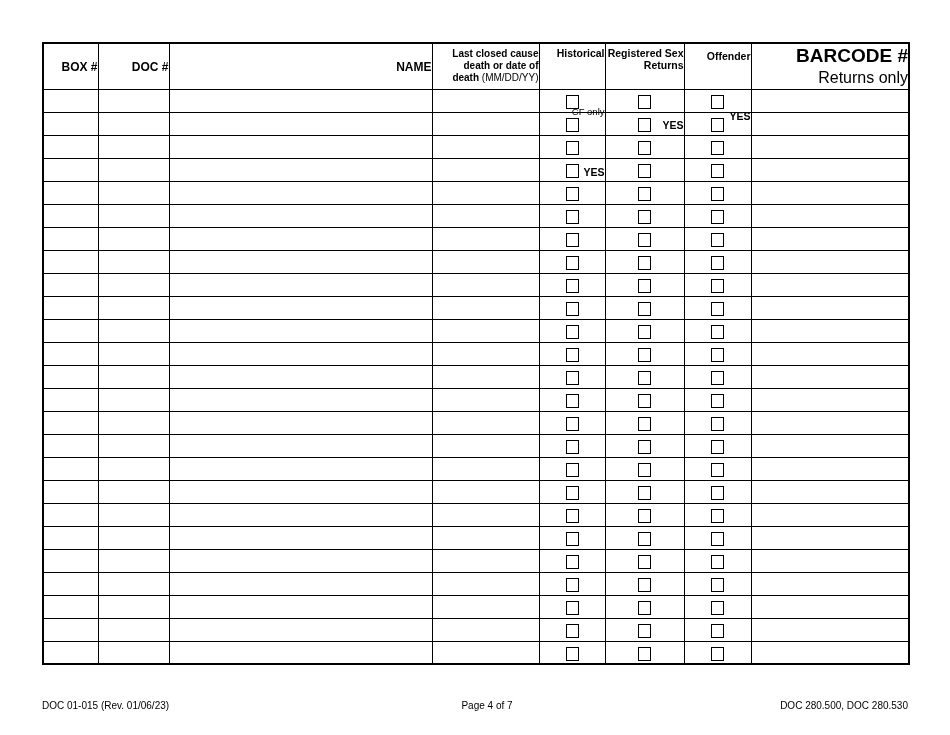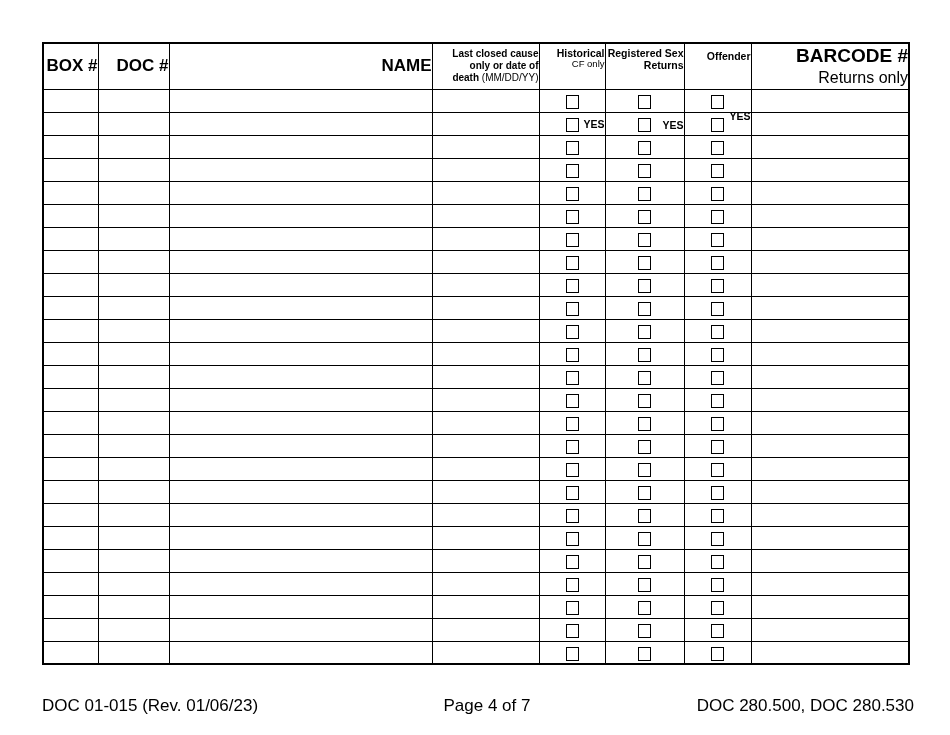--- a/index.html
+++ b/index.html
@@ -23,52 +23,52 @@
     border-left: 1px solid #000;
     border-right: 1px solid #000;
     border-top: 1.5px solid #000;
     border-bottom: 1.5px solid #000;
     padding: 0;
     background: #fff;
   }
   thead tr { height: 46px; }
   tbody tr { height: 23px; }
   th { font-weight: bold; text-align: right; vertical-align: middle; }
-  .hdr-main { font-size: 17px; font-weight: bold; }
+  .hdr-main { font-size: 12px; font-weight: bold; }
   .hdr-lines { font-size: 10px; font-weight: bold; line-height: 1.2; }
   .hdr-lines .normal { font-weight: normal; margin-top: 8px; }
   .hdr-flex {
     display: flex; flex-direction: column;
     justify-content: space-between;
     height: 42px; padding: 2px 0 3px 0;
   }
   .hdr-flex .title { font-size: 10.5px; font-weight: bold; line-height: 1.15; }
-  .hdr-flex .sub { font-size: 9.5px; font-weight: normal; line-height: 1.1; }
+  .hdr-flex .sub { font-size: 9.5px; font-weight: normal; line-height: 1.1; margin-top: 48px; }
   .hdr-flex .yes { font-size: 10.5px; font-weight: bold; margin-top: 48px; }
   .hdr-flex.pad-top { padding-top: 5px; }
   .barcode-title { font-size: 19px; font-weight: bold; line-height: 1.2; }
   .barcode-sub { font-size: 16px; font-weight: normal; line-height: 1.2; }
   .cb-cell { text-align: center; vertical-align: middle; }
   .checkbox {
     display: inline-block;
     width: 13px; height: 14px;
     border: 1.5px solid #000;
     background: #fff;
     vertical-align: middle;
     margin-top: 1px;
   }
   .footer {
     position: absolute;
     left: 0; top: 699px;
     width: 100%; height: 14px;
-    font-size: 17px; line-height: 14px;
+    font-size: 10px; line-height: 14px;
   }
   .footer .f-left  { position: absolute; left: 42px; }
   .footer .f-center{ position: absolute; left: 12px; width: 100%; text-align: center; }
-  .footer .f-right { position: absolute; right: 36px; }
+  .footer .f-right { position: absolute; right: 42px; }
 </style>
 </head>
 <body>
 
 <table class="form-table">
   <colgroup>
     <col style="width:55px">
     <col style="width:71px">
     <col style="width:263px">
     <col style="width:107px">
@@ -84,21 +84,21 @@
       </th>
       <th>
         <span class="hdr-main">DOC #</span>
       </th>
       <th>
         <span class="hdr-main">NAME</span>
       </th>
       <th>
         <div class="hdr-lines">
           <div>Last closed cause</div>
-          <div>only or date of</div>
+          <div>death or date of</div>
           <div><span>death</span> <span class="normal">(MM/DD/YY)</span></div>
         </div>
       </th>
       <th>
         <div class="hdr-flex">
           <div>
             <div class="title">Historical</div>
             <div class="sub">CF only</div>
           </div>
           <div class="yes">YES</div>

